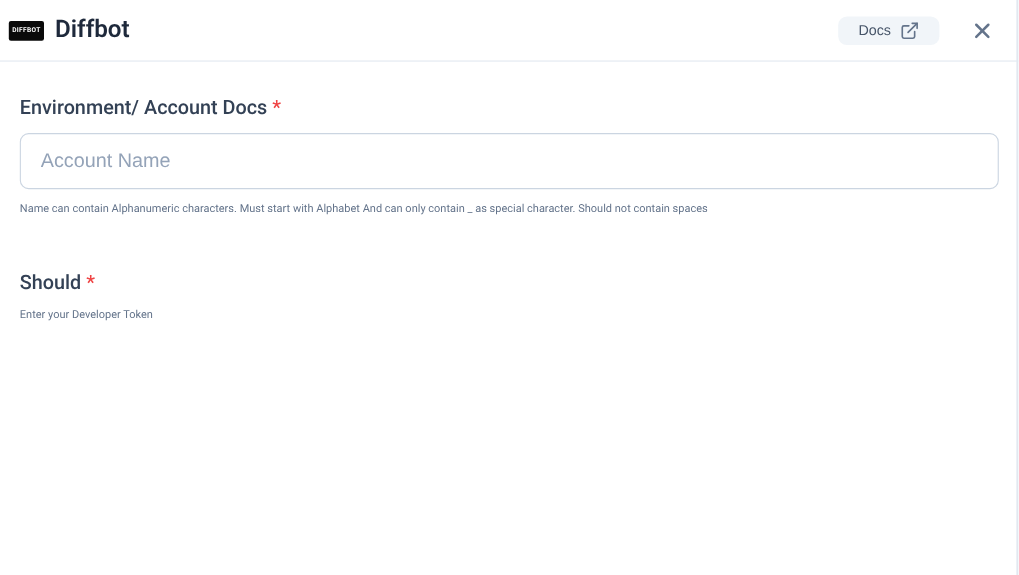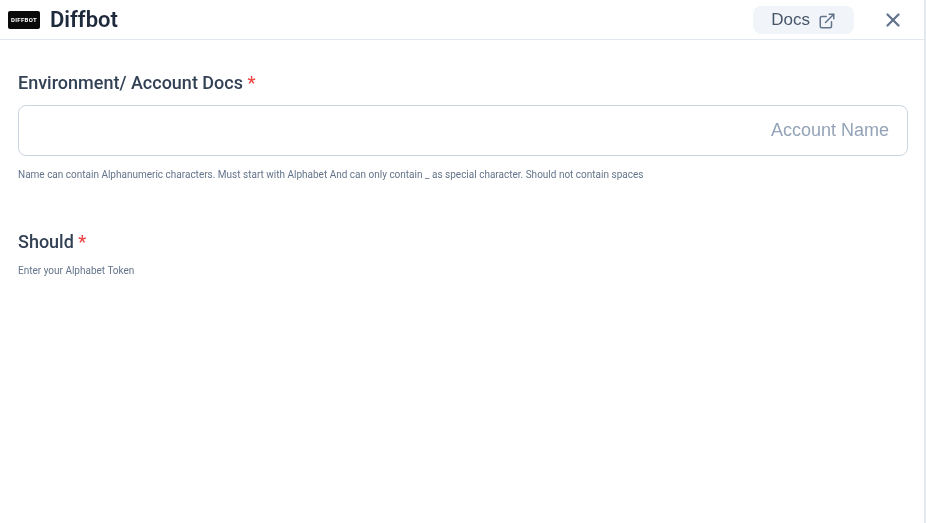--- a/index.html
+++ b/index.html
@@ -15,21 +15,21 @@
       color: #1e293b;
       position: relative;
       overflow: hidden;
     }
     .header {
       display: flex;
       align-items: center;
       justify-content: space-between;
       padding: 8px 18px 8px 8px;
       border-bottom: 1px solid #e2e8f0;
-      height: 40px;
+      height: 56px;
     }
     .header-left {
       display: flex;
       align-items: center;
       gap: 10px;
     }
     .logo {
       width: 32px;
       height: 18px;
       background: #0a0a0a;
@@ -47,27 +47,27 @@
       font-weight: 600;
       color: #1e293b;
     }
     .header-right {
       display: flex;
       align-items: center;
       gap: 24px;
     }
     .docs-btn {
       display: flex;
-      align-items: flex-end;
+      align-items: center;
       gap: 8px;
       background: #f1f5f9;
       border: none;
       border-radius: 8px;
       padding: 4px 18px;
-      font-size: 17px;
+      font-size: 13px;
       color: #475569;
       cursor: pointer;
       font-weight: 500;
     }
     .docs-btn svg {
       width: 18px;
       height: 18px;
       stroke: #64748b;
     }
     .close-btn {
@@ -102,21 +102,20 @@
     }
     .text-input {
       width: 100%;
       padding: 14px 18px;
       font-size: 18px;
       border: 1px solid #cbd5e1;
       border-radius: 8px;
       background: #ffffff;
       color: #1e293b;
       outline: none;
-      text-align: right;
     }
     .text-input::placeholder {
       color: #94a3b8;
     }
     .help-text {
       font-size: 10px;
       color: #64748b;
       margin-top: 12px;
       line-height: 1.45;
     }
@@ -166,18 +165,18 @@
     </label>
     <input type="text" class="text-input" placeholder="Account Name" style="">
     <p class="help-text">Name can contain Alphanumeric characters. Must start with Alphabet And can only contain _ as special character. Should not contain spaces</p>
   </div>
 
   <div class="form-group">
     <label class="field-label">
       <span>Should</span>
       <span class="required">*</span>
     </label>
-    <p class="help-text">Enter your Alphabet Token</p>
+    <p class="help-text">Enter your Developer Token</p>
   </div>
 
 </div>
 
 <div class="right-edge"></div>
 
 </body></html>

